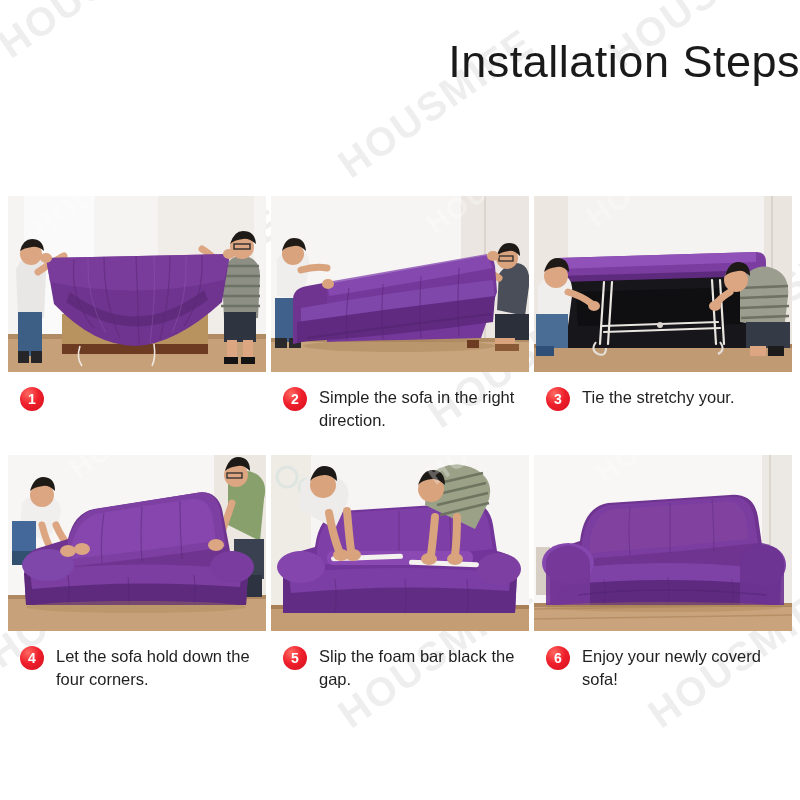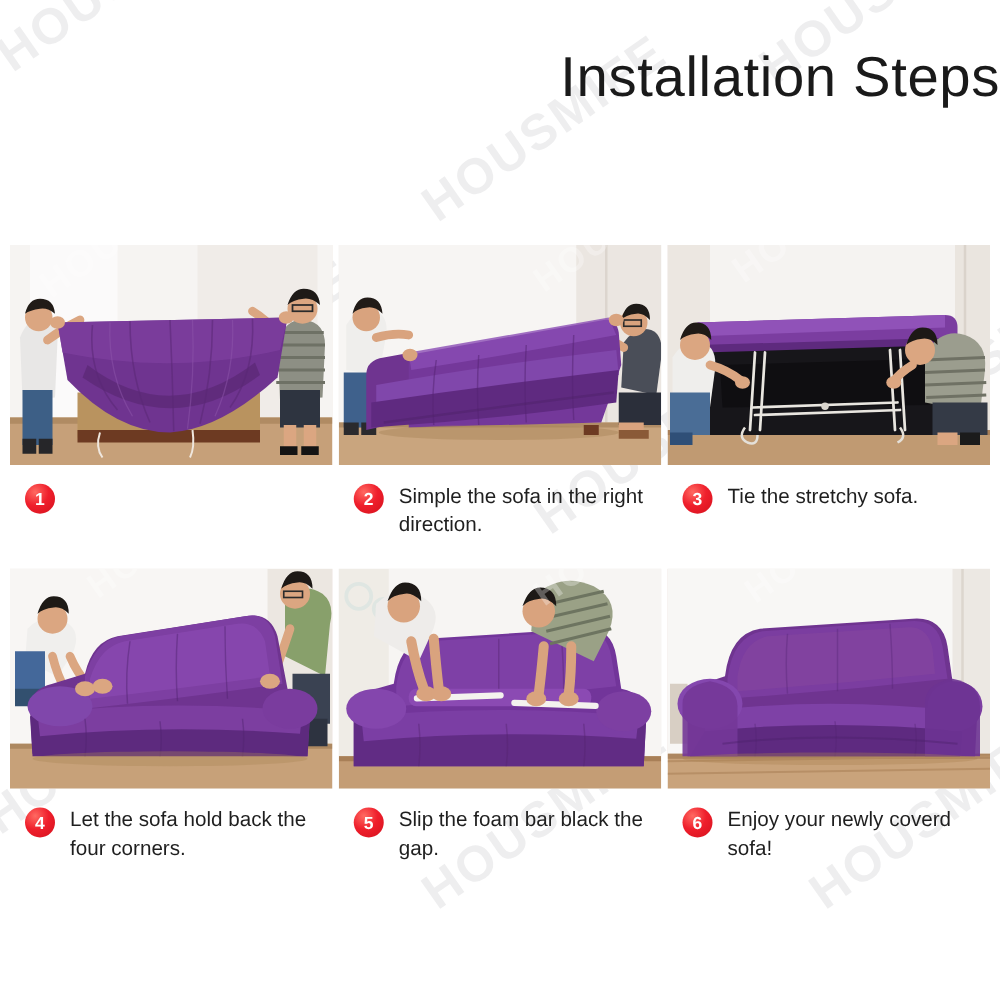--- a/index.html
+++ b/index.html
@@ -326,21 +326,21 @@
             <rect x="212" y="126" width="44" height="26" fill="#343a46"></rect>
             <rect x="216" y="150" width="16" height="10" fill="#dba681"></rect>
             <rect x="234" y="150" width="16" height="10" fill="#1b1b1b"></rect>
             <ellipse cx="181" cy="110" rx="6" ry="5" fill="#dba681"></ellipse>
           </g>
         </svg>
         <div class="wm on-photo" style="left:46px; top:10px; font-size:30px;">HOUSMIFE</div>
       </div>
       <div class="caption">
         <span class="badge">3</span>
-        <span class="cap-text">Tie the stretchy sofa.</span>
+        <span class="cap-text">Tie the stretchy your.</span>
       </div>
       <span class="sr">Two men crouching behind the sofa tying white stretchy belts under the black base</span>
     </div>
 
     <div class="cell row2">
       <div class="photo">
         <svg viewBox="0 0 258 176" preserveAspectRatio="none" role="img">
           <rect x="0" y="0" width="258" height="176" fill="#f2efec"></rect>
           <rect x="0" y="0" width="258" height="140" fill="#f8f6f4"></rect>
           <rect x="206" y="0" width="52" height="140" fill="#ece7e1"></rect>
@@ -385,21 +385,21 @@
           <ellipse cx="128" cy="152" rx="110" ry="6" fill="#a88456" opacity="0.35"></ellipse>
 
           <ellipse cx="60" cy="96" rx="8" ry="6" fill="#dba681"></ellipse>
           <ellipse cx="74" cy="94" rx="8" ry="6" fill="#dba681"></ellipse>
           <ellipse cx="208" cy="90" rx="8" ry="6" fill="#dba681"></ellipse>
         </svg>
         <div class="wm on-photo" style="left:56px; top:4px; font-size:28px;">HOUSMIFE</div>
       </div>
       <div class="caption">
         <span class="badge">4</span>
-        <span class="cap-text">Let the sofa hold back the four corners.</span>
+        <span class="cap-text">Let the sofa hold down the four corners.</span>
       </div>
       <span class="sr">Two men tucking the cover corners down around the sofa</span>
     </div>
 
     <div class="cell row2">
       <div class="photo">
         <svg viewBox="0 0 258 176" preserveAspectRatio="none" role="img">
           <rect x="0" y="0" width="258" height="176" fill="#f1eeeb"></rect>
           <rect x="0" y="0" width="258" height="150" fill="#f7f5f3"></rect>
           <rect x="0" y="0" width="40" height="150" fill="#efece6"></rect>

